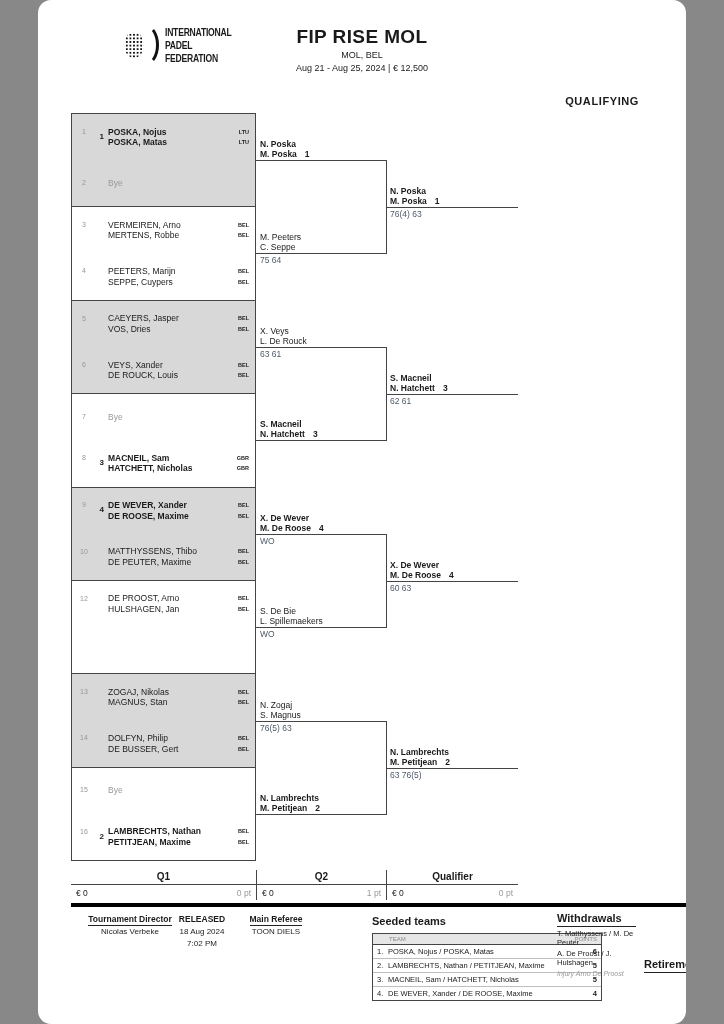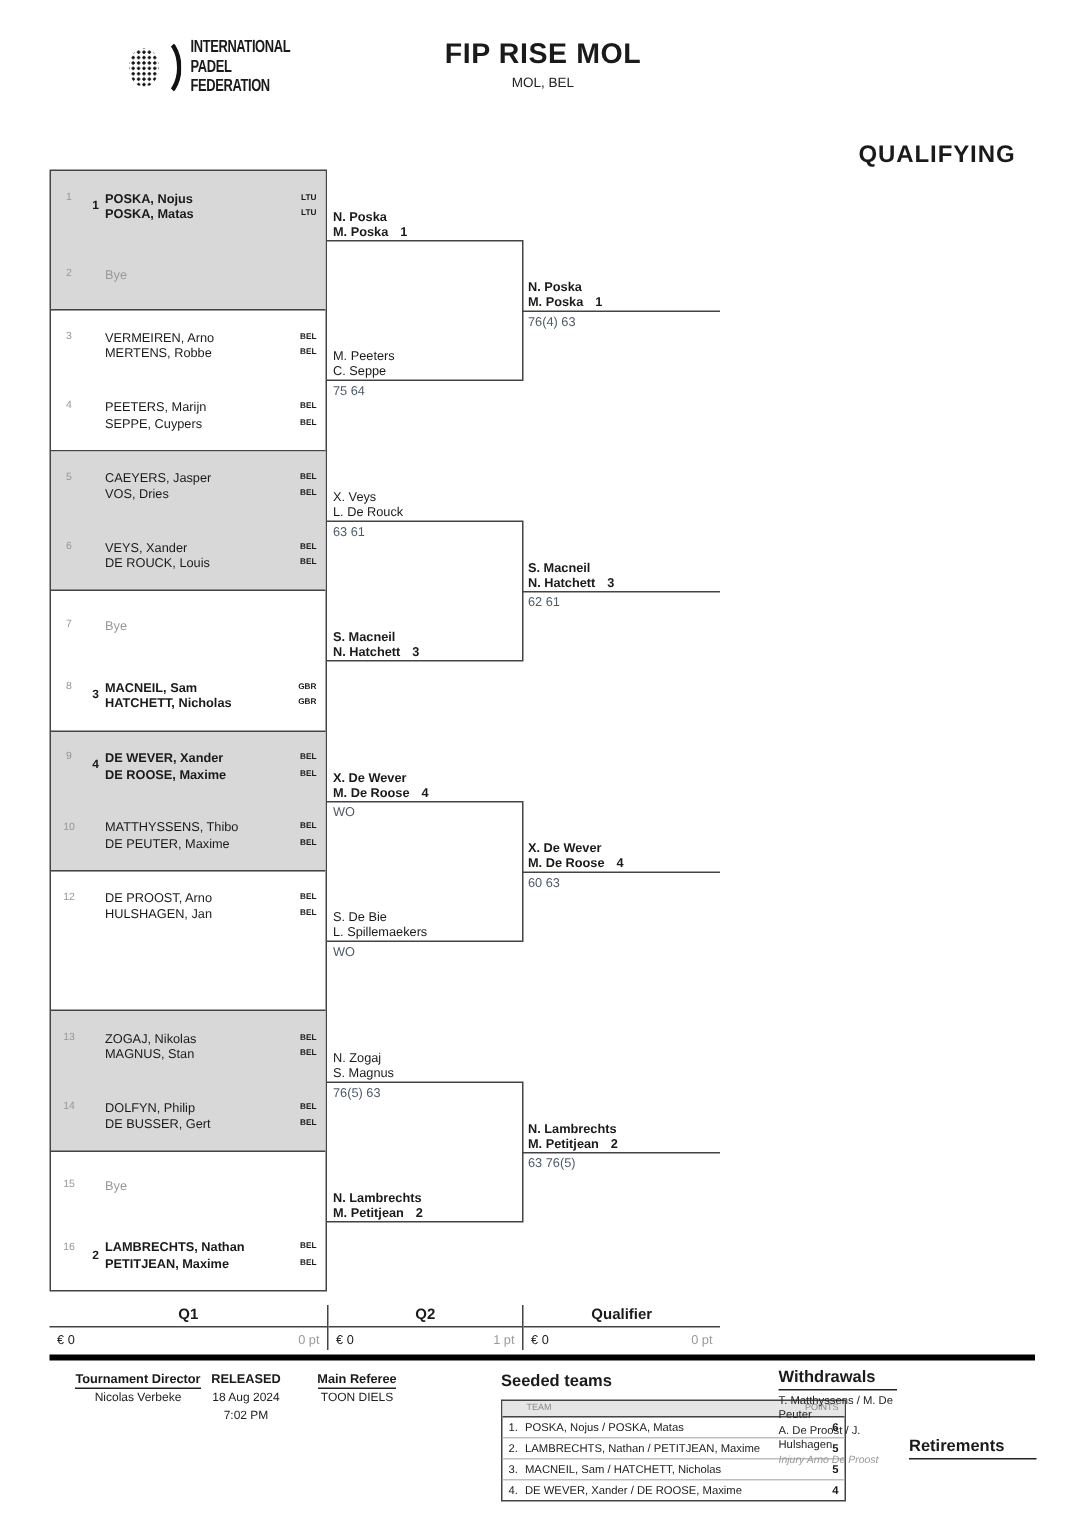--- a/index.html
+++ b/index.html
@@ -1,32 +1,32 @@
 <!DOCTYPE html>
 <html><head>
 <meta charset="utf-8">
 <style>
   html,body{margin:0;padding:0;background:#888;}
-  .sheet{position:relative;width:724px;height:1024px;background:#fff;margin:0 auto;
-         font-family:"Liberation Sans","DejaVu Sans",sans-serif;color:#1a1a1a;overflow:hidden;}
+  .sheet{position:relative;width:648px;height:1024px;background:#fff;margin:0 auto;
+         font-family:"Liberation Sans","DejaVu Sans",sans-serif;color:#1a1a1a;overflow:hidden;border-radius:13px;}
 
   
   .logo{position:absolute;left:86px;top:24px;display:flex;align-items:center;}
   .ball{width:20px;height:26px;border-radius:50%;
         background-image:radial-gradient(circle,#111 0.9px,transparent 1.15px);
         background-size:3.6px 3.6px;background-position:1px 1px;}
   .arc{width:22px;height:36px;border:3px solid transparent;border-right-color:#111;
        border-radius:50%;margin-left:-13px;}
   .logotext{margin-left:6px;font-weight:700;font-size:10.5px;line-height:11.5px;
             letter-spacing:-0.3px;transform:scale(0.82,1.12);transform-origin:left center;}
   .titleblock{position:absolute;left:0;right:0;top:26px;text-align:center;}
   .ttl{font-size:19px;font-weight:700;letter-spacing:0.4px;}
   .loc{font-size:9px;margin-top:2px;color:#222;}
   .dates{font-size:9px;margin-top:3px;color:#222;}
-  .stage{position:absolute;top:95px;right:47px;font-size:16px;font-weight:700;letter-spacing:0.6px;}
+  .stage{position:absolute;top:95px;right:47px;font-size:11px;font-weight:700;letter-spacing:0.6px;}
 
   
   .entrytable{position:absolute;left:33px;top:113px;width:185px;height:748px;
               border:1px solid #444;box-sizing:border-box;display:flex;flex-direction:column;}
   .match{flex:1;border-bottom:1px solid #444;display:flex;flex-direction:column;}
   .match:last-child{border-bottom:none;}
   .match.shaded{background:#d8d8d8;}
   .erow{height:50%;display:flex;align-items:center;font-size:8.5px;line-height:10.5px;}
   .pos{width:14px;margin-left:5px;text-align:center;font-size:7px;color:#979797;
        transform:translateY(-5px);}
@@ -91,20 +91,21 @@
     <div class="arc"></div>
     <div class="logotext">
       <div>INTERNATIONAL</div>
       <div>PADEL</div>
       <div>FEDERATION</div>
     </div>
   </div>
   <div class="titleblock">
     <div class="ttl">FIP RISE MOL</div>
     <div class="loc">MOL, BEL</div>
+    <div class="dates">Aug 21 - Aug 25, 2024  |  € 12,500</div>
   </div>
   <div class="stage">QUALIFYING</div>
 
   <div class="entrytable">
 
     <div class="match shaded">
       <div class="erow bold">
         <span class="pos">1</span>
         <span class="seedcell">1</span>
         <span class="names bold">

